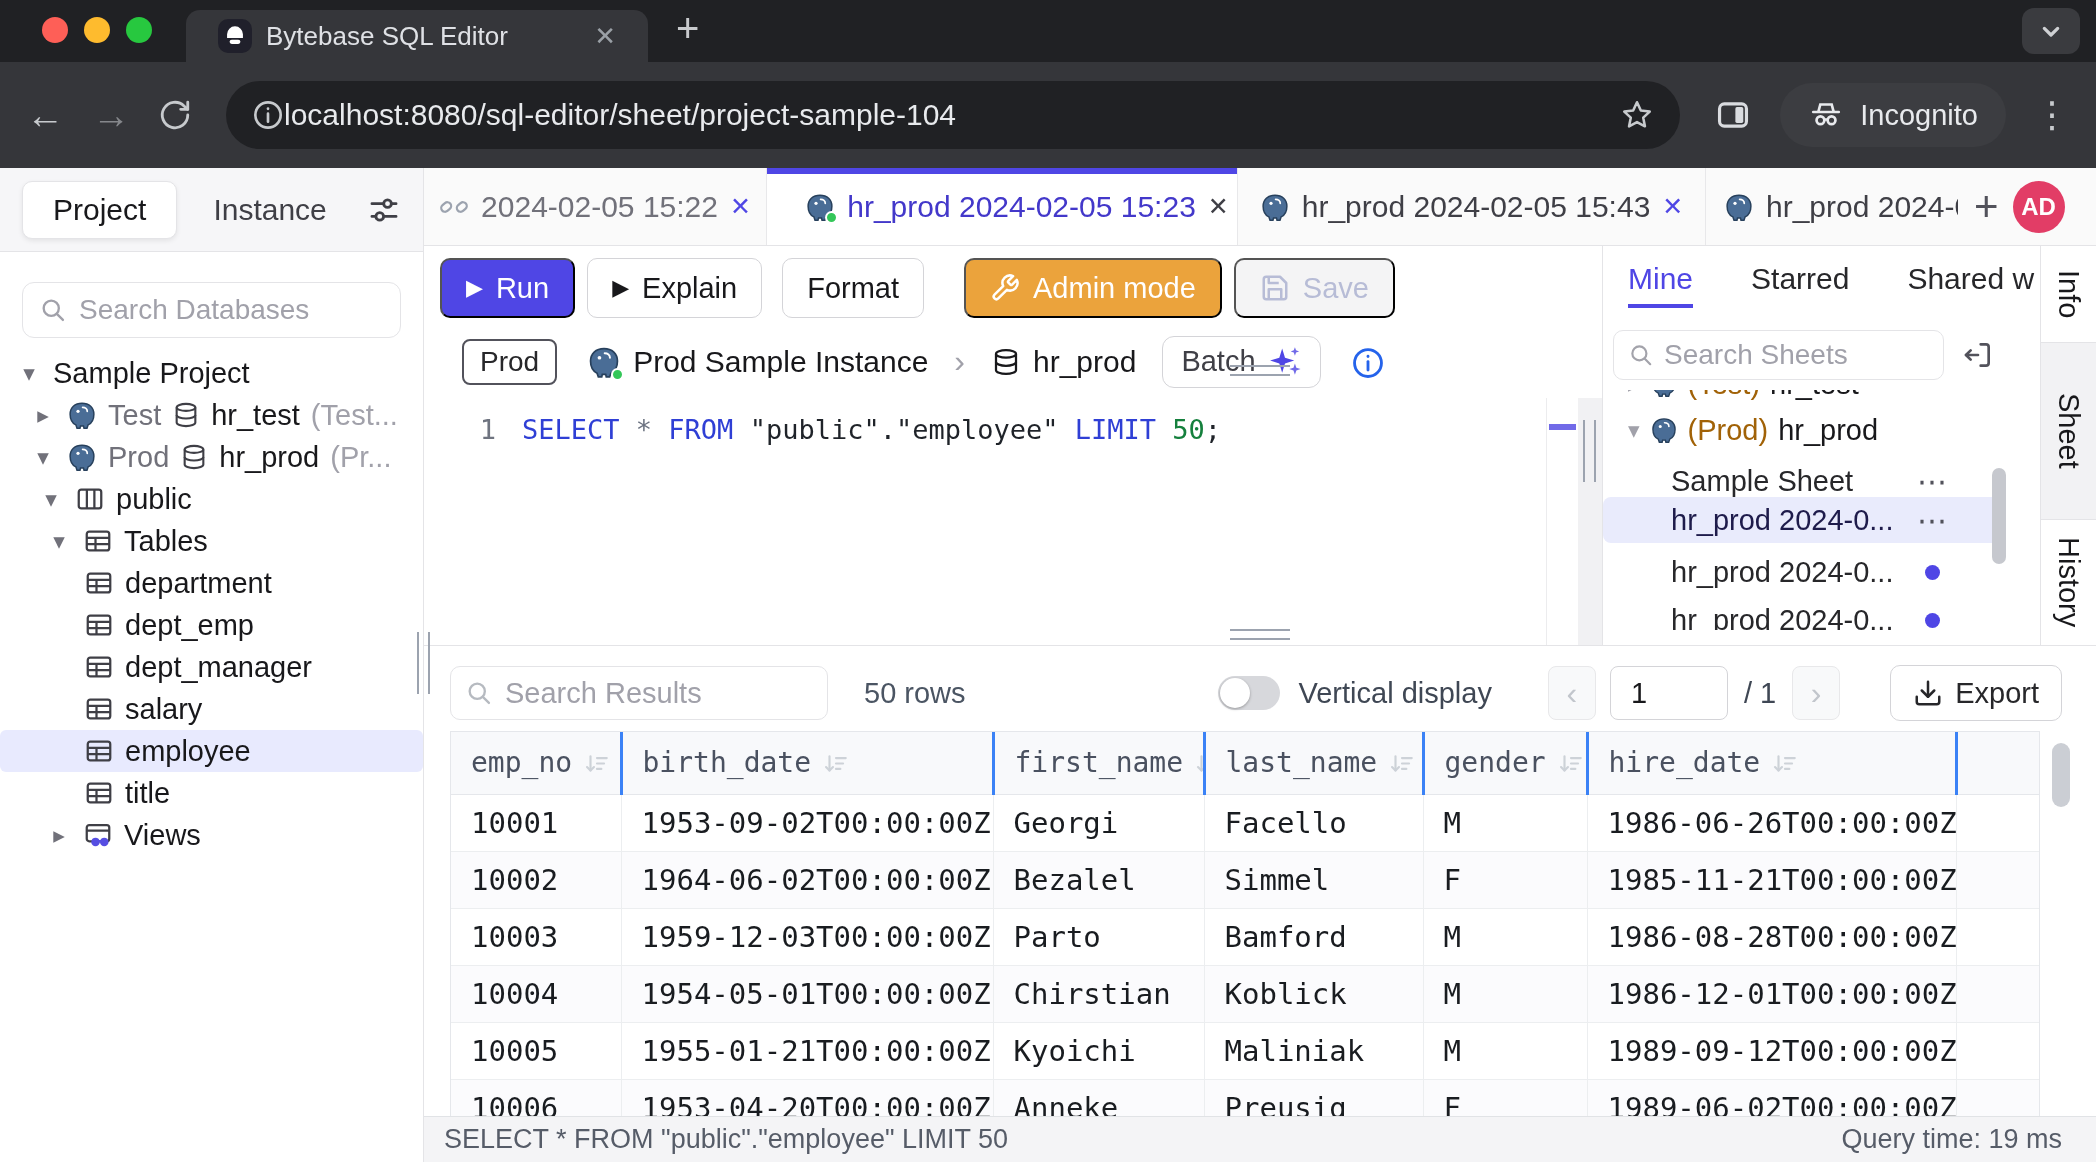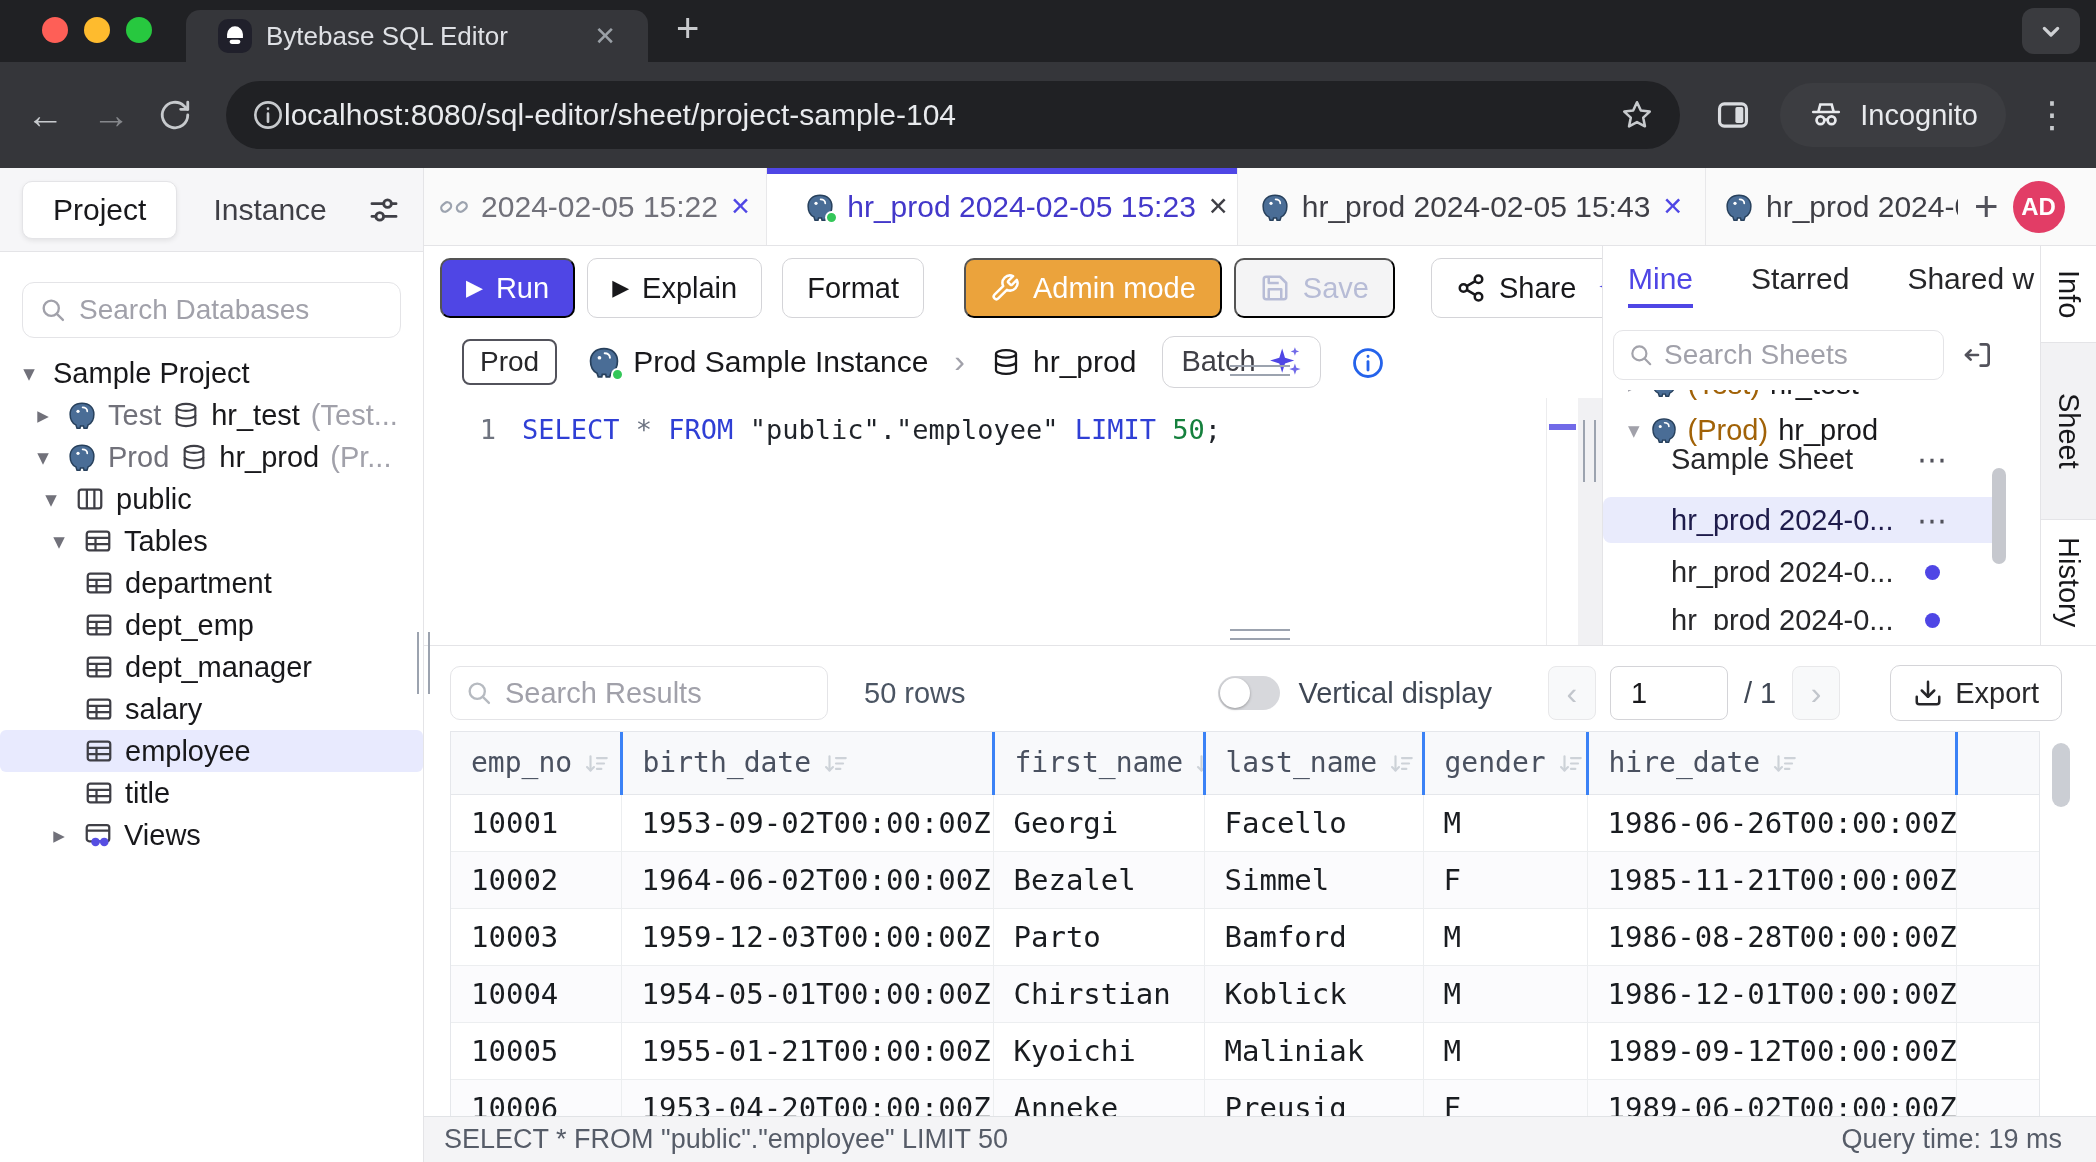--- a/index.html
+++ b/index.html
@@ -527,29 +527,20 @@
                   <use href="#wrench"></use>
                 </svg>
               <span>Admin mode</span>
             </button>
             <button class="btn b-save">
               <svg class="ic" width="30" height="30">
                   <use href="#save"></use>
                 </svg>
               <span>Save</span>
             </button>
-            <button class="btn b-share">
-              <svg class="ic" width="30" height="30">
-                  <use href="#share"></use>
-                </svg>
-              <span>Share</span>
-              <svg class="ic" width="36" height="36" style="margin-left:8px">
-                  <use href="#ai"></use>
-                </svg>
-            </button>
           </div>
           <div class="breadcrumb">
             <span class="env-chip">Prod</span>
             <span class="pgwrap">
               <svg class="ic" width="34" height="34">
                   <use href="#pg"></use>
                 </svg>
               <span class="dot"></span>
             </span>
             <span style="margin-left:12px">Prod Sample Instance</span>
@@ -610,21 +601,21 @@
               <span class="g-db">hr_test</span>
             </div>
             <div class="sp-group" style="top:18px">
               <span class="caret">▾</span>
               <svg class="ic" width="28" height="28">
                   <use href="#pg"></use>
                 </svg>
               <span class="g-env">(Prod)</span>
               <span class="g-db">hr_prod</span>
             </div>
-            <div class="sp-row" style="top:47px">
+            <div class="sp-row" style="top:69px">
               <span class="name">Sample Sheet</span>
               <span class="dots3">⋯</span>
             </div>
             <div class="sp-row sel" style="top:107px">
               <span class="name" style="color:#1e1b4b">hr_prod 2024-0...</span>
               <span class="dots3">⋯</span>
             </div>
             <div class="sp-row" style="top:160px">
               <span class="name">hr_prod 2024-0...</span>
               <span class="bdot"></span>

